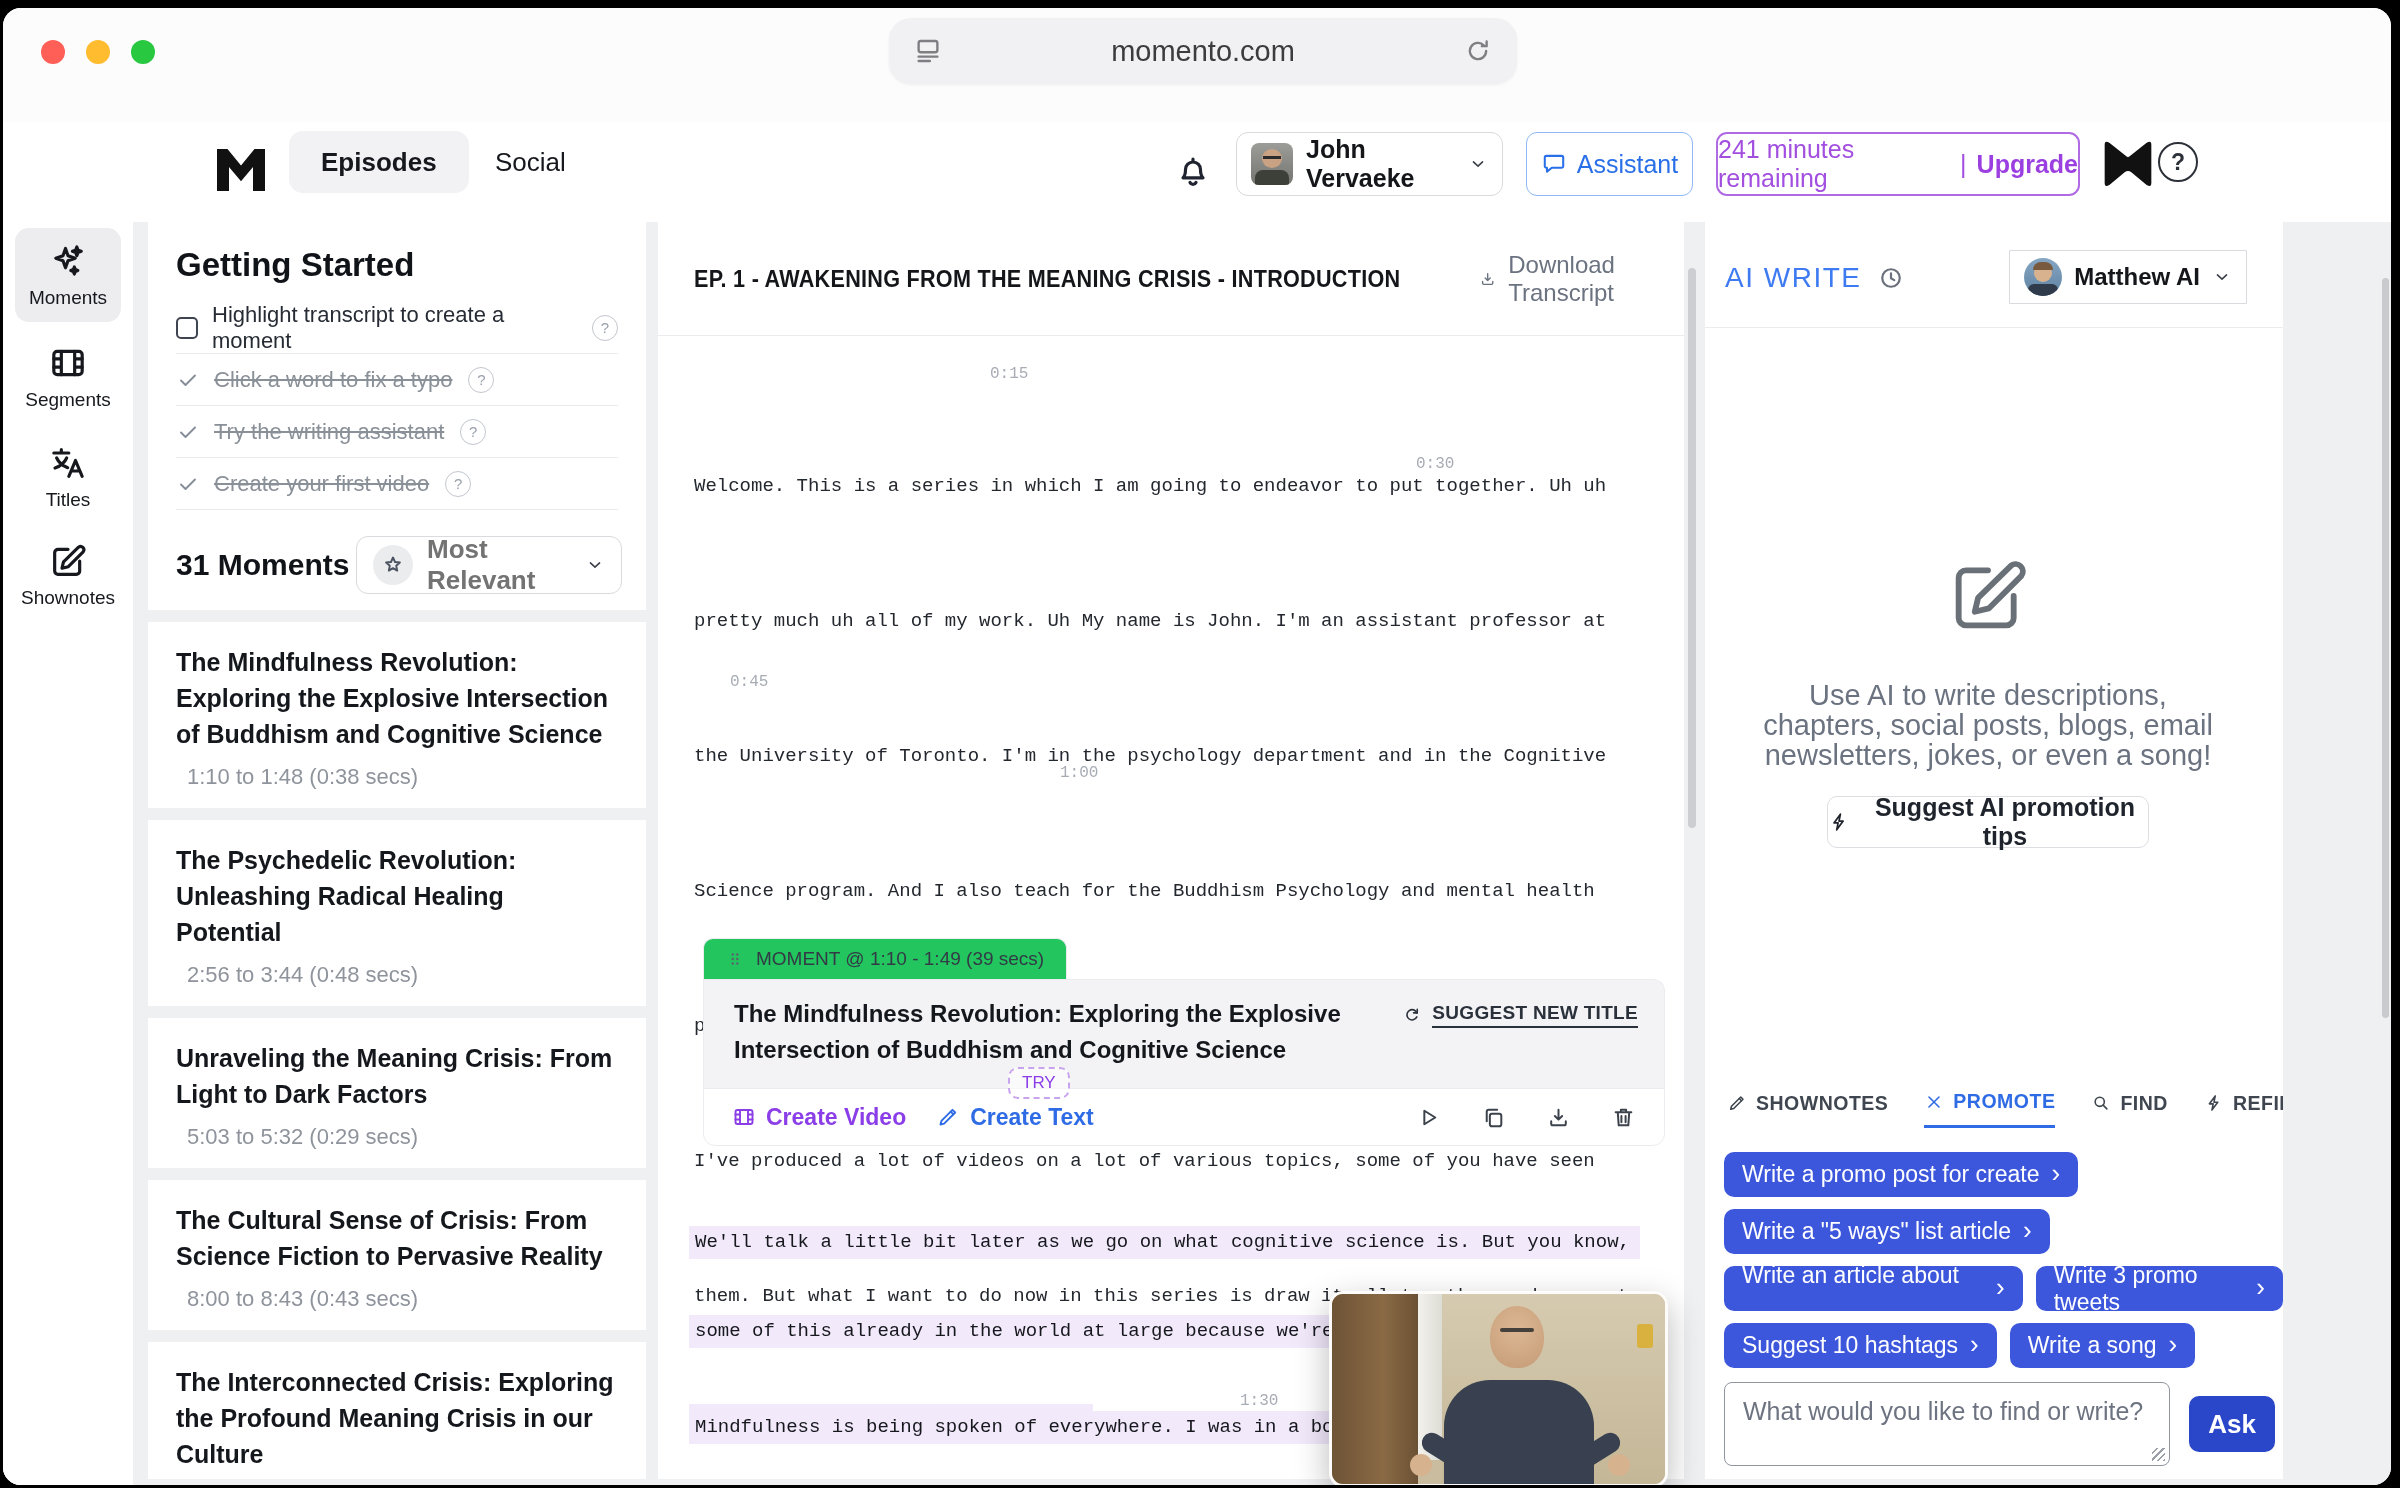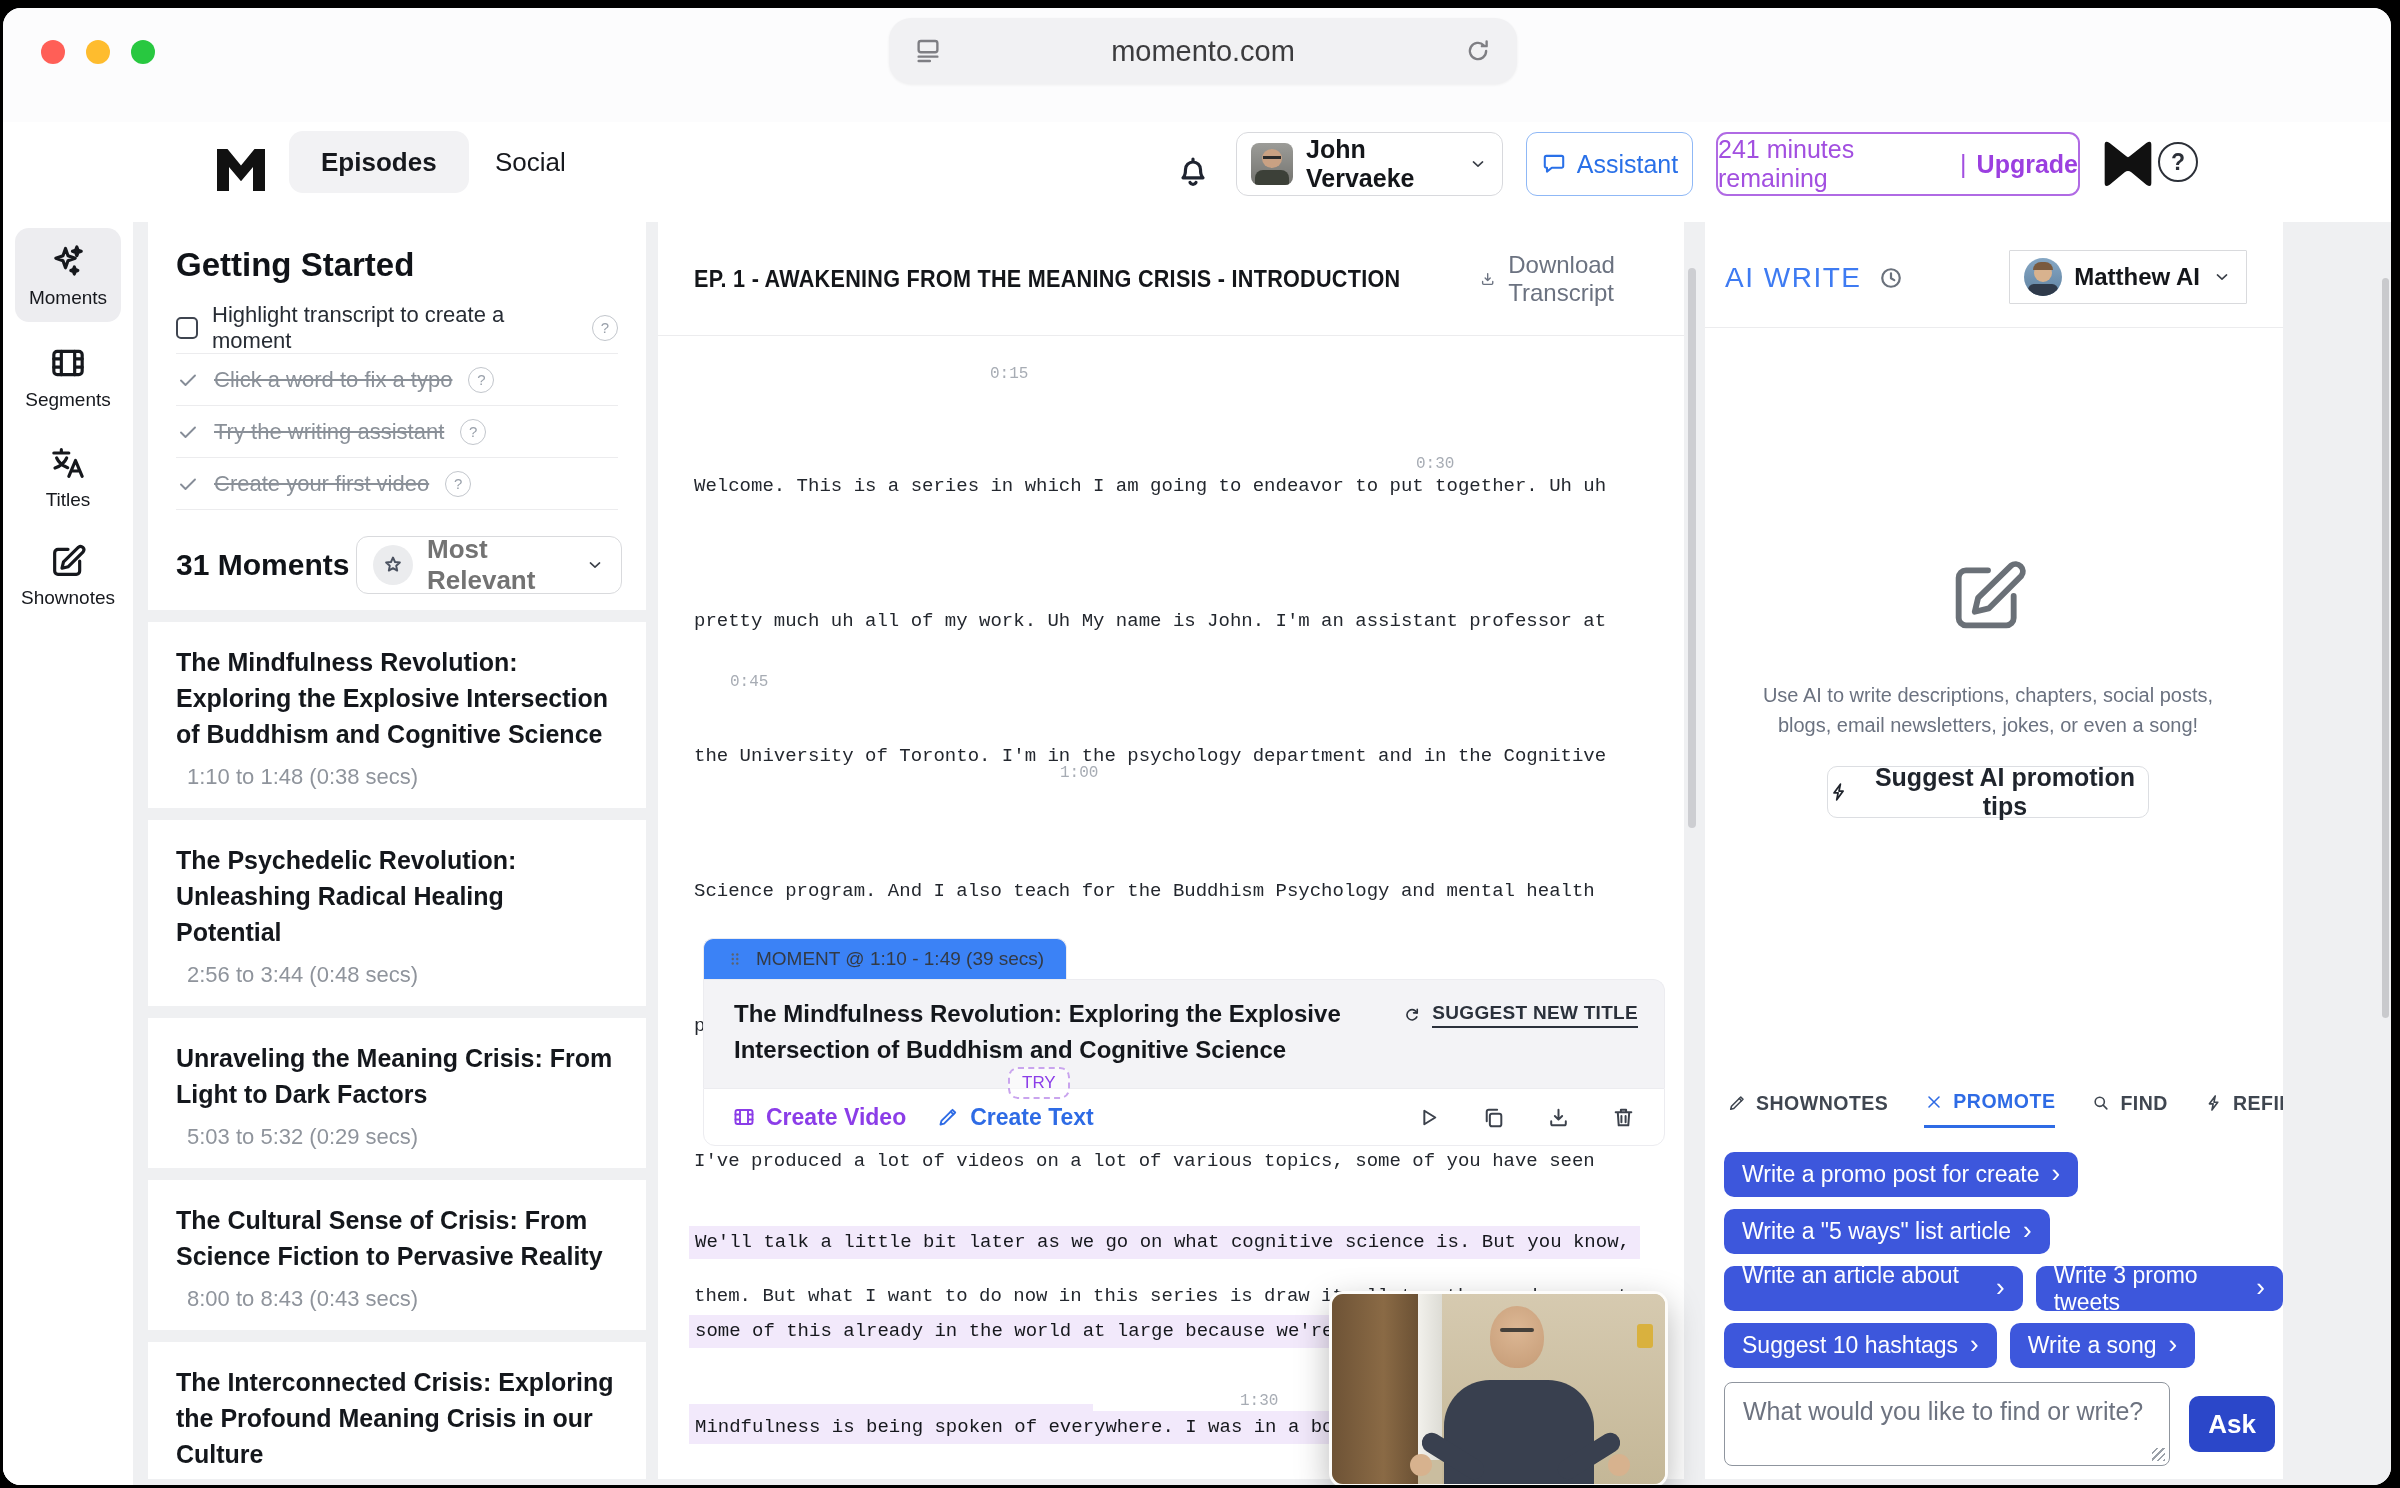--- a/index.html
+++ b/index.html
@@ -70,21 +70,21 @@
   
   .cheader { position:absolute; top:0; left:0; right:0; height:114px; border-bottom:1.5px solid #ececee; display:flex; align-items:center; justify-content:space-between; padding:0 40px 0 36px; }
   .ep-title { font-size:24px; font-weight:bold; letter-spacing:.3px; color:#14161a; transform:scaleX(.9); transform-origin:left center; white-space:nowrap; }
   .dl { display:flex; align-items:center; gap:12px; color:#6b7280; font-size:24px; }
   .dl svg { width:28px; height:28px; }
   .transcript { position:absolute; left:36px; top:152px; font-family:"Liberation Mono",monospace; font-size:19px; line-height:45px; color:#23272e; white-space:pre; }
   .ts { position:absolute; font-family:"Liberation Mono",monospace; font-size:16px; color:#a7acb4; }
   .ts1{left:332px;top:143px}.ts2{left:758px;top:233px}.ts3{left:72px;top:451px}.ts4{left:402px;top:542px}.ts5{left:582px;top:1170px}
 
   .mcard { position:absolute; left:45px; top:716px; width:962px; }
-  .mc-tab { display:inline-flex; align-items:center; gap:12px; background:#3b82f6; border:1px solid #ececf0; border-bottom:none; border-radius:10px 10px 0 0; padding:9px 22px; font-size:19px; color:#333a45; }
+  .mc-tab { display:inline-flex; align-items:center; gap:12px; background:#22c55e; border:1px solid #ececf0; border-bottom:none; border-radius:10px 10px 0 0; padding:9px 22px; font-size:19px; color:#333a45; }
   .mc-tab svg { width:18px; height:18px; color:#5b626e; }
   .mc-body { background:#f3f3f6; border:1px solid #ececf0; border-bottom:none; border-radius:0 12px 0 0; padding:16px 26px 20px 30px; position:relative; }
   .mc-title { font-size:24px; font-weight:bold; line-height:36px; color:#14171c; width:640px; }
   .mc-suggest { position:absolute; right:26px; top:22px; display:flex; align-items:center; gap:10px; font-size:19px; font-weight:bold; letter-spacing:.3px; color:#2b313b; }
   .mc-suggest .lbl { border-bottom:2px solid #2b313b; padding-bottom:2px; }
   .mc-suggest svg { width:20px; height:20px; }
   .mc-actions { background:#fff; border:1px solid #ececf0; border-radius:0 0 12px 12px; height:58px; display:flex; align-items:center; gap:30px; padding:0 28px; position:relative; }
   .act { display:flex; align-items:center; gap:10px; font-size:23px; font-weight:600; }
   .act svg { width:24px; height:24px; }
   .act-video { color:#8b3de8; }
@@ -119,21 +119,21 @@
   .aiw .t { font-size:28px; letter-spacing:1.5px; color:#3e7bf2; }
   .aiw svg { width:28px; height:28px; color:#6a717c; }
   .persona { position:absolute; right:36px; top:28px; height:54px; border:1.5px solid #d9dadd; border-radius:1px; background:#fff; display:flex; align-items:center; gap:12px; padding:0 14px; }
   .pavatar { width:38px; height:38px; border-radius:50%; background:linear-gradient(#86a7c4,#5e81a0); position:relative; overflow:hidden; flex:none; }
   .pavatar .hd { position:absolute; left:10px; top:6px; width:18px; height:18px; border-radius:50%; background:#d8b28e; }
   .pavatar .hr { position:absolute; left:9px; top:4px; width:20px; height:8px; border-radius:10px 10px 0 0; background:#7a5a3e; }
   .pavatar .bd { position:absolute; left:4px; bottom:0; width:30px; height:12px; border-radius:6px 6px 0 0; background:#2f3a4a; }
   .pname { font-size:24px; font-weight:600; color:#14161a; }
   .empty { position:absolute; top:330px; left:0; width:566px; text-align:center; }
   .empty .bigicon { width:88px; height:88px; color:#6a7077; margin:0 auto; }
-  .empty .etext { margin:36px auto 8px; width:470px; font-size:20px; line-height:30px; color:#6b7280; }
+  .empty .etext { margin:36px auto 8px; width:470px; font-size:29px; line-height:30px; color:#6b7280; }
   .tipsbtn { margin:26px auto 0; width:322px; height:52px; border:1.5px solid #dcdee2; border-radius:10px; background:#fff; display:flex; align-items:center; justify-content:center; gap:12px; font-size:25px; font-weight:600; color:#1f242c; }
   .tipsbtn svg { width:24px; height:24px; }
   .rp-tabs { position:absolute; top:868px; left:22px; display:flex; gap:36px; }
   .rp-tab { display:flex; align-items:center; gap:9px; font-size:19.5px; font-weight:bold; letter-spacing:.5px; color:#3f4650; padding-bottom:12px; }
   .rp-tab svg { width:20px; height:20px; }
   .rp-tab.active { color:#2e6be5; border-bottom:3.5px solid #2e6be5; }
   .prompts { position:absolute; top:930px; left:19px; }
   .prow { display:flex; gap:13px; margin-bottom:12px; }
   .pbtn { height:45px; border-radius:10px; background:#3d57dc; color:#fff; display:flex; align-items:center; gap:12px; padding:0 18px; font-size:23px; }
   .pbtn .cr { font-size:26px; line-height:1; margin-top:-3px; }

